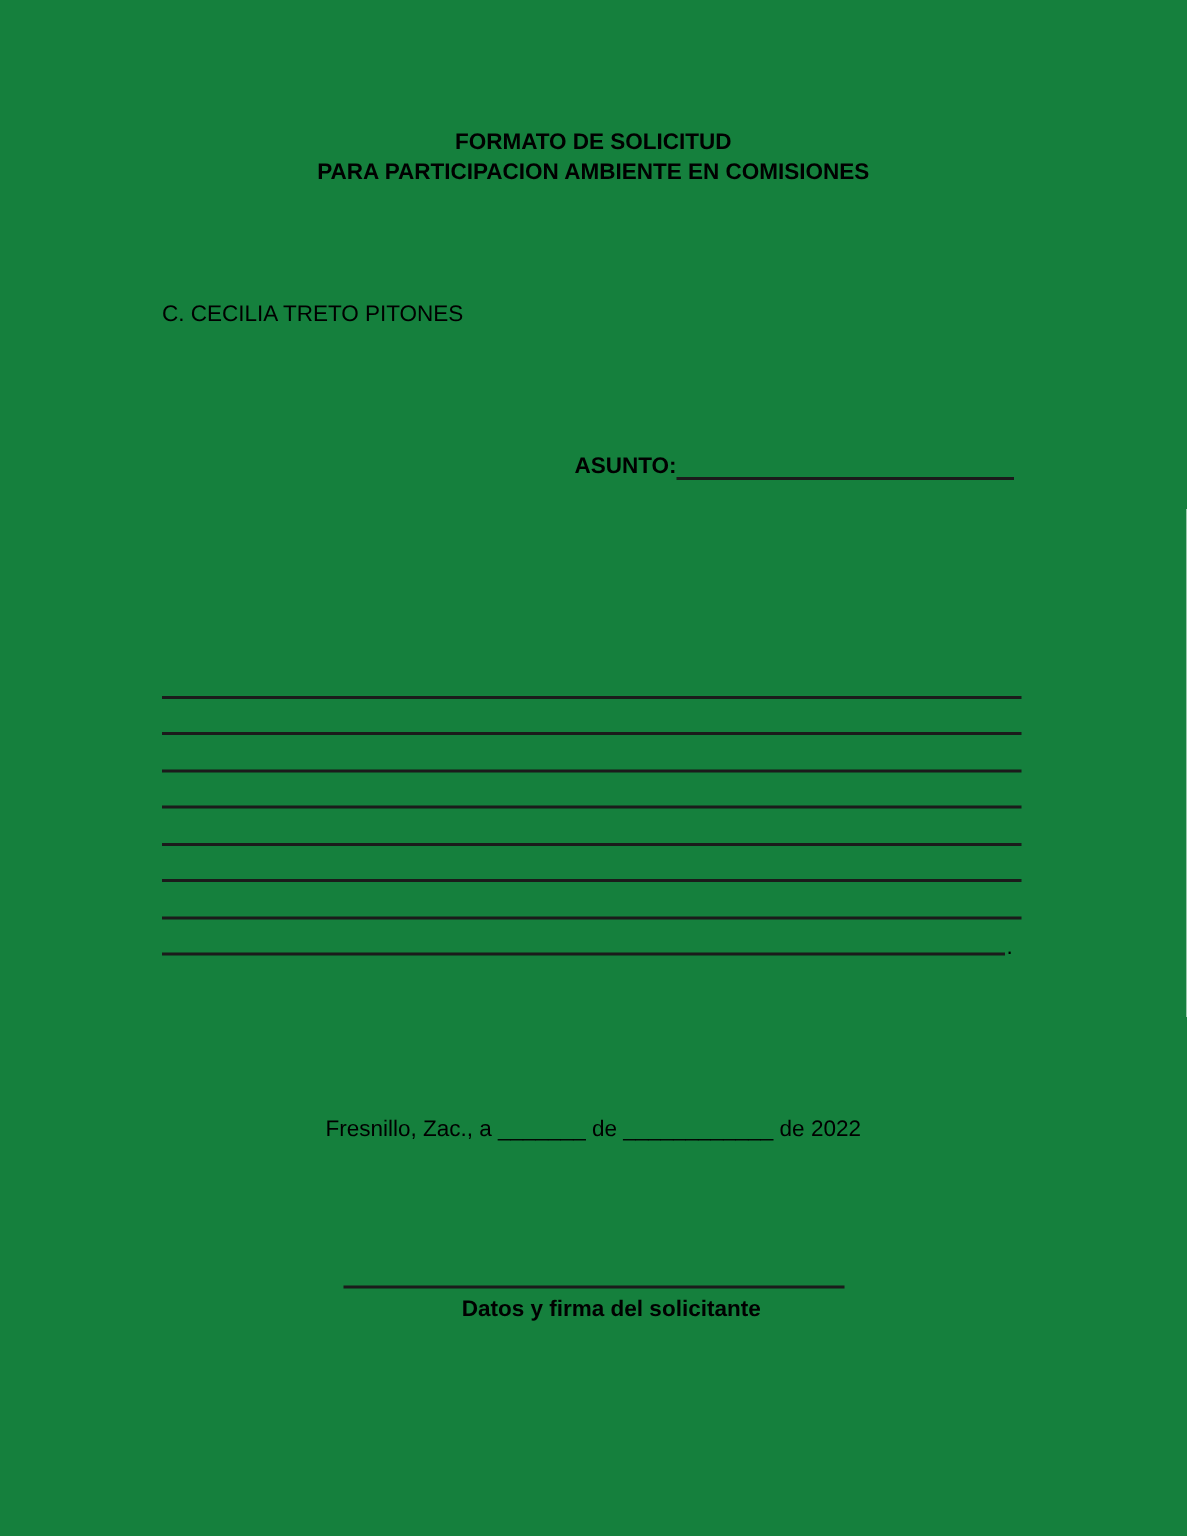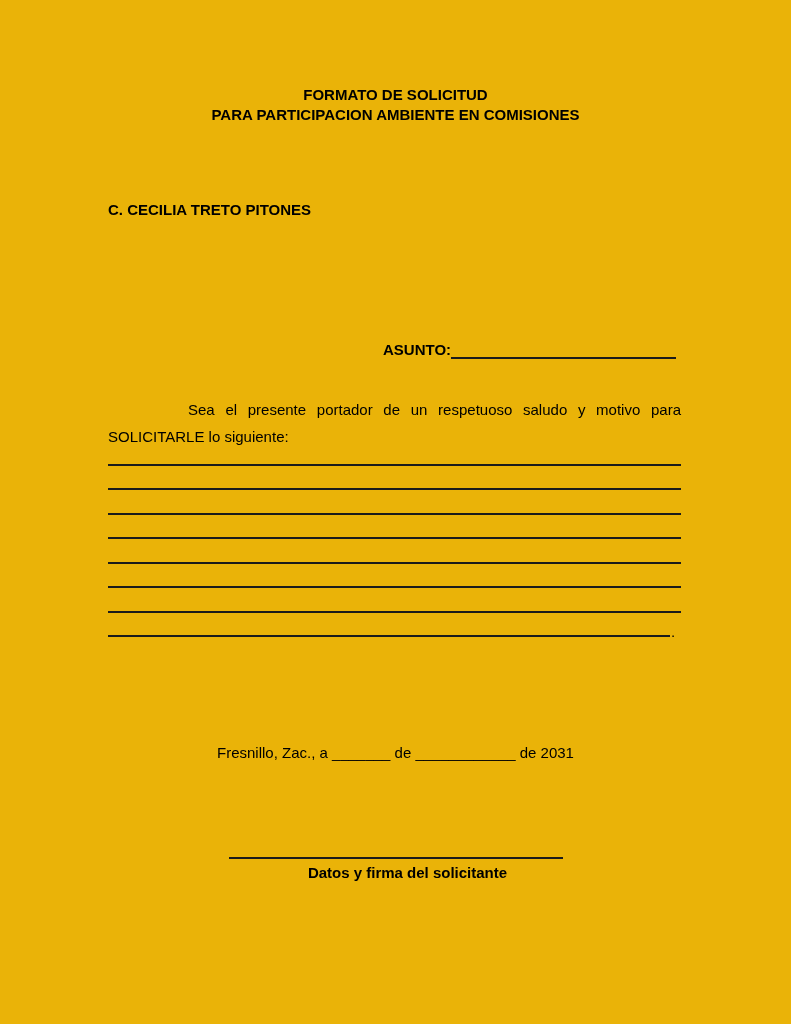--- a/index.html
+++ b/index.html
@@ -1,50 +1,49 @@
 <!DOCTYPE html>
 <html><head>
 <meta charset="utf-8">
 <style>
   html, body { margin: 0; padding: 0; background: #ffffff; }
   .page {
     position: relative;
     width: 791px;
     height: 1024px;
-    background: #eab308;
+    background: #15803d;
     color: #000000;
     font-family: "Liberation Sans", sans-serif;
     font-size: 15px;
     overflow: hidden;
   }
   .title-block {
     position: absolute;
     top: 85px; left: 0; right: 0;
     text-align: center;
     font-weight: bold;
     line-height: 20px;
   }
   .addressee-block {
     position: absolute;
     top: 200px; left: 108px; right: 100px;
-    font-weight: bold;
+    font-weight: normal;
     line-height: 20px;
     white-space: nowrap;
   }
   .subject-row {
     position: absolute;
     top: 301px; left: 383px;
     display: flex;
     align-items: stretch;
   }
   .subject-label {
     font-weight: bold;
     line-height: 19px;
     white-space: nowrap;
-    margin-top: 39px;
   }
   .subject-blank {
     width: 225px;
     border-bottom: 2px solid #1b1b1b;
   }
   .body-paragraph {
     position: absolute;
     top: 396px; left: 108px;
     width: 573px;
     line-height: 27px;
@@ -109,38 +108,37 @@
 
   <div class="addressee-block">
     <div>C. CECILIA TRETO PITONES</div>
   </div>
 
   <div class="subject-row">
     <span class="subject-label">ASUNTO:</span>
     <span class="subject-blank"></span>
   </div>
 
-  <div class="body-paragraph">Sea el presente portador de un respetuoso saludo y motivo para SOLICITARLE lo siguiente:</div>
 
   <div class="write-in-block">
     <div>
         <div class="rule"></div>
         <div class="rule"></div>
         <div class="rule"></div>
         <div class="rule"></div>
         <div class="rule"></div>
         <div class="rule"></div>
         <div class="rule"></div>
       </div>
     <div class="rule-last-row">
       <div class="rule-last"></div>
       <span class="rule-period">.</span>
     </div>
   </div>
 
-  <div class="date-line">Fresnillo, Zac., a _______ de ____________ de 2031</div>
+  <div class="date-line">Fresnillo, Zac., a _______ de ____________ de 2022</div>
 
   <div class="signature-block">
     <div class="signature-line"></div>
     <div class="signature-label">Datos y firma del solicitante</div>
   </div>
 
 </div>
 
 </body></html>

